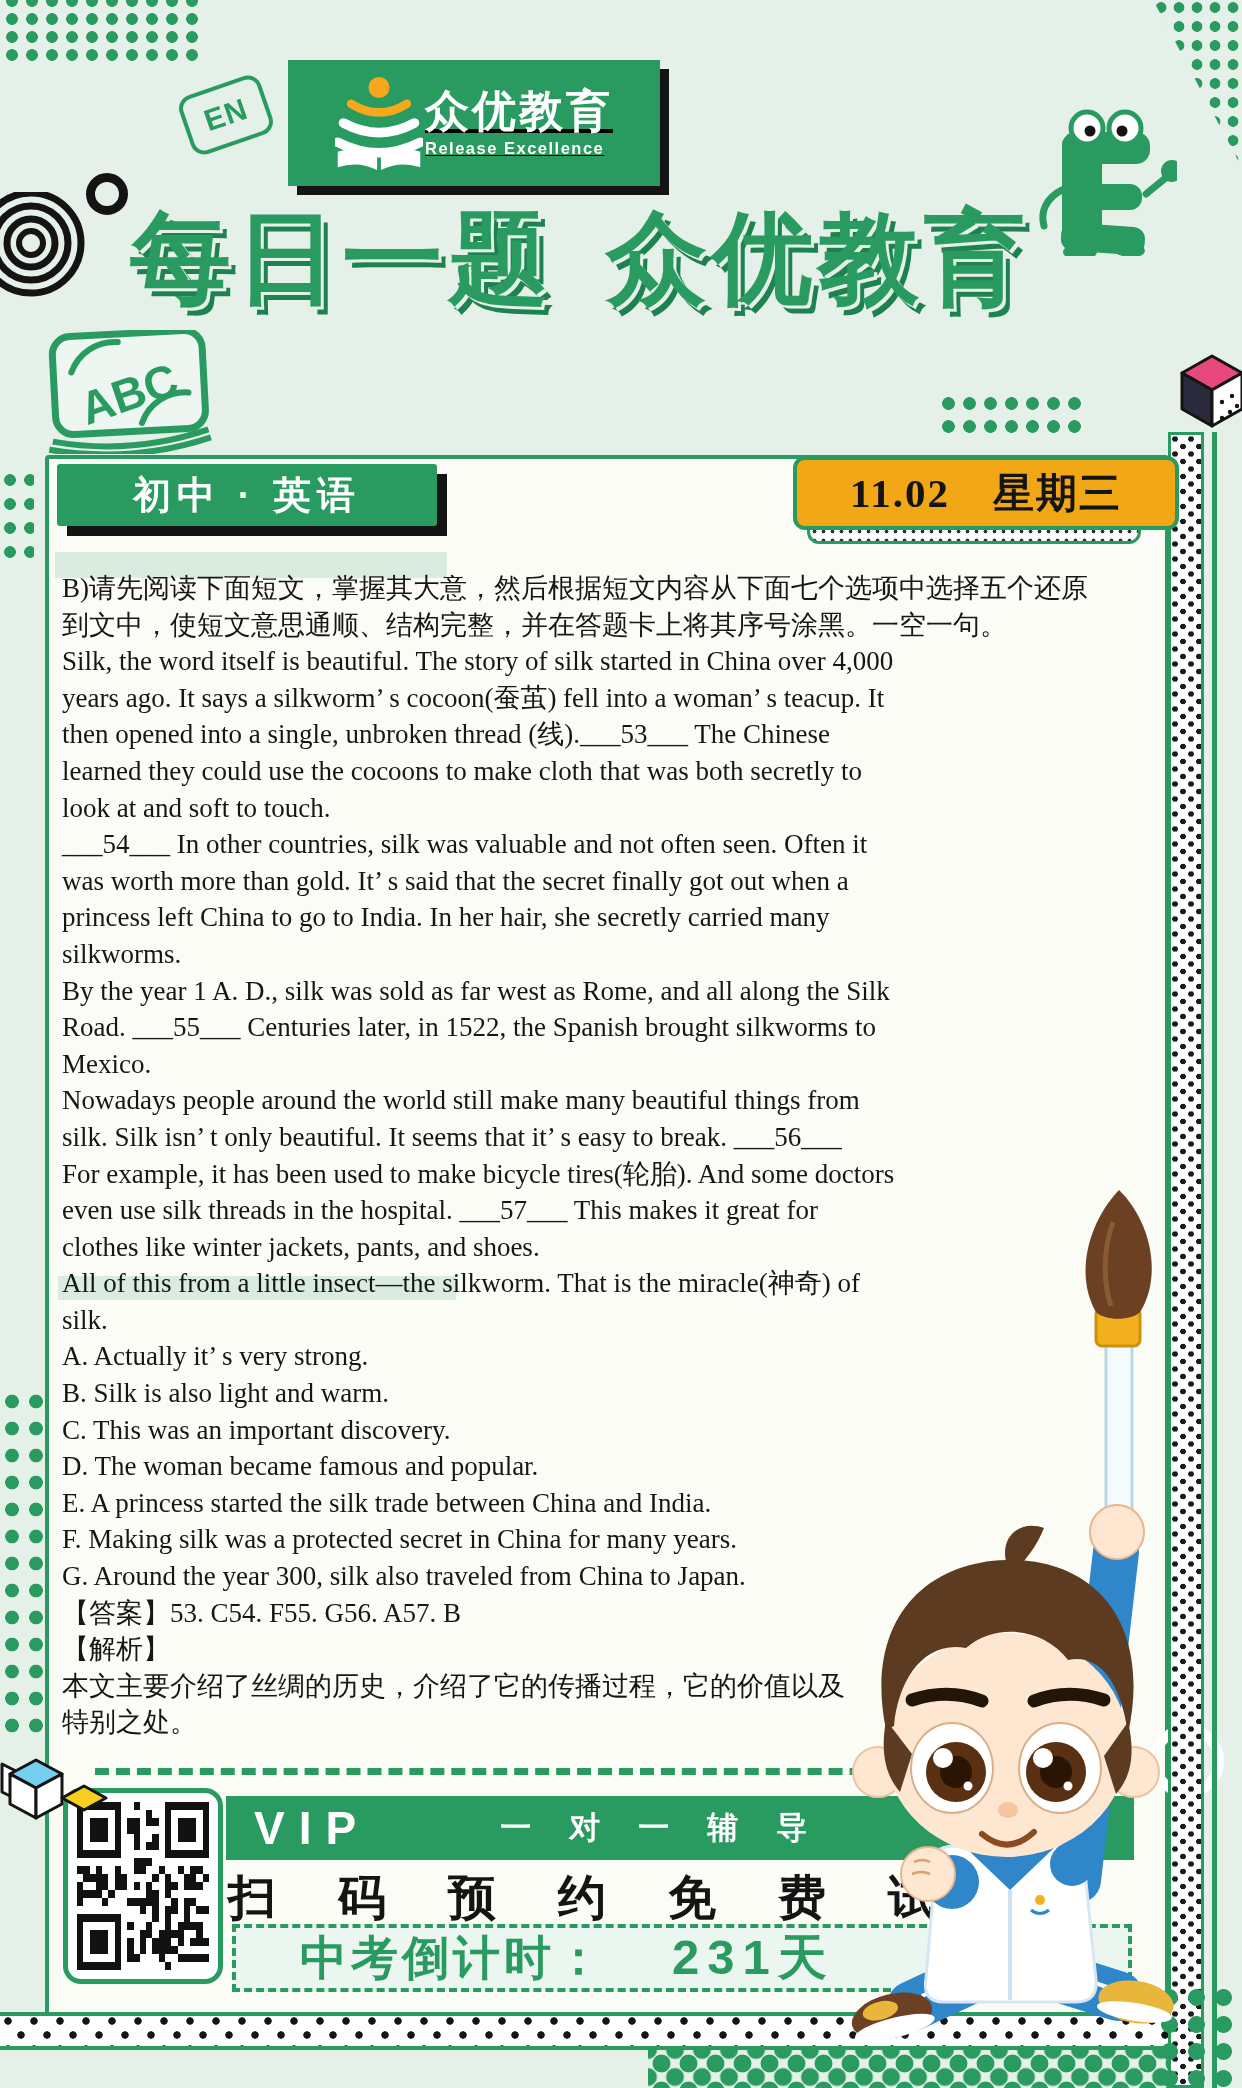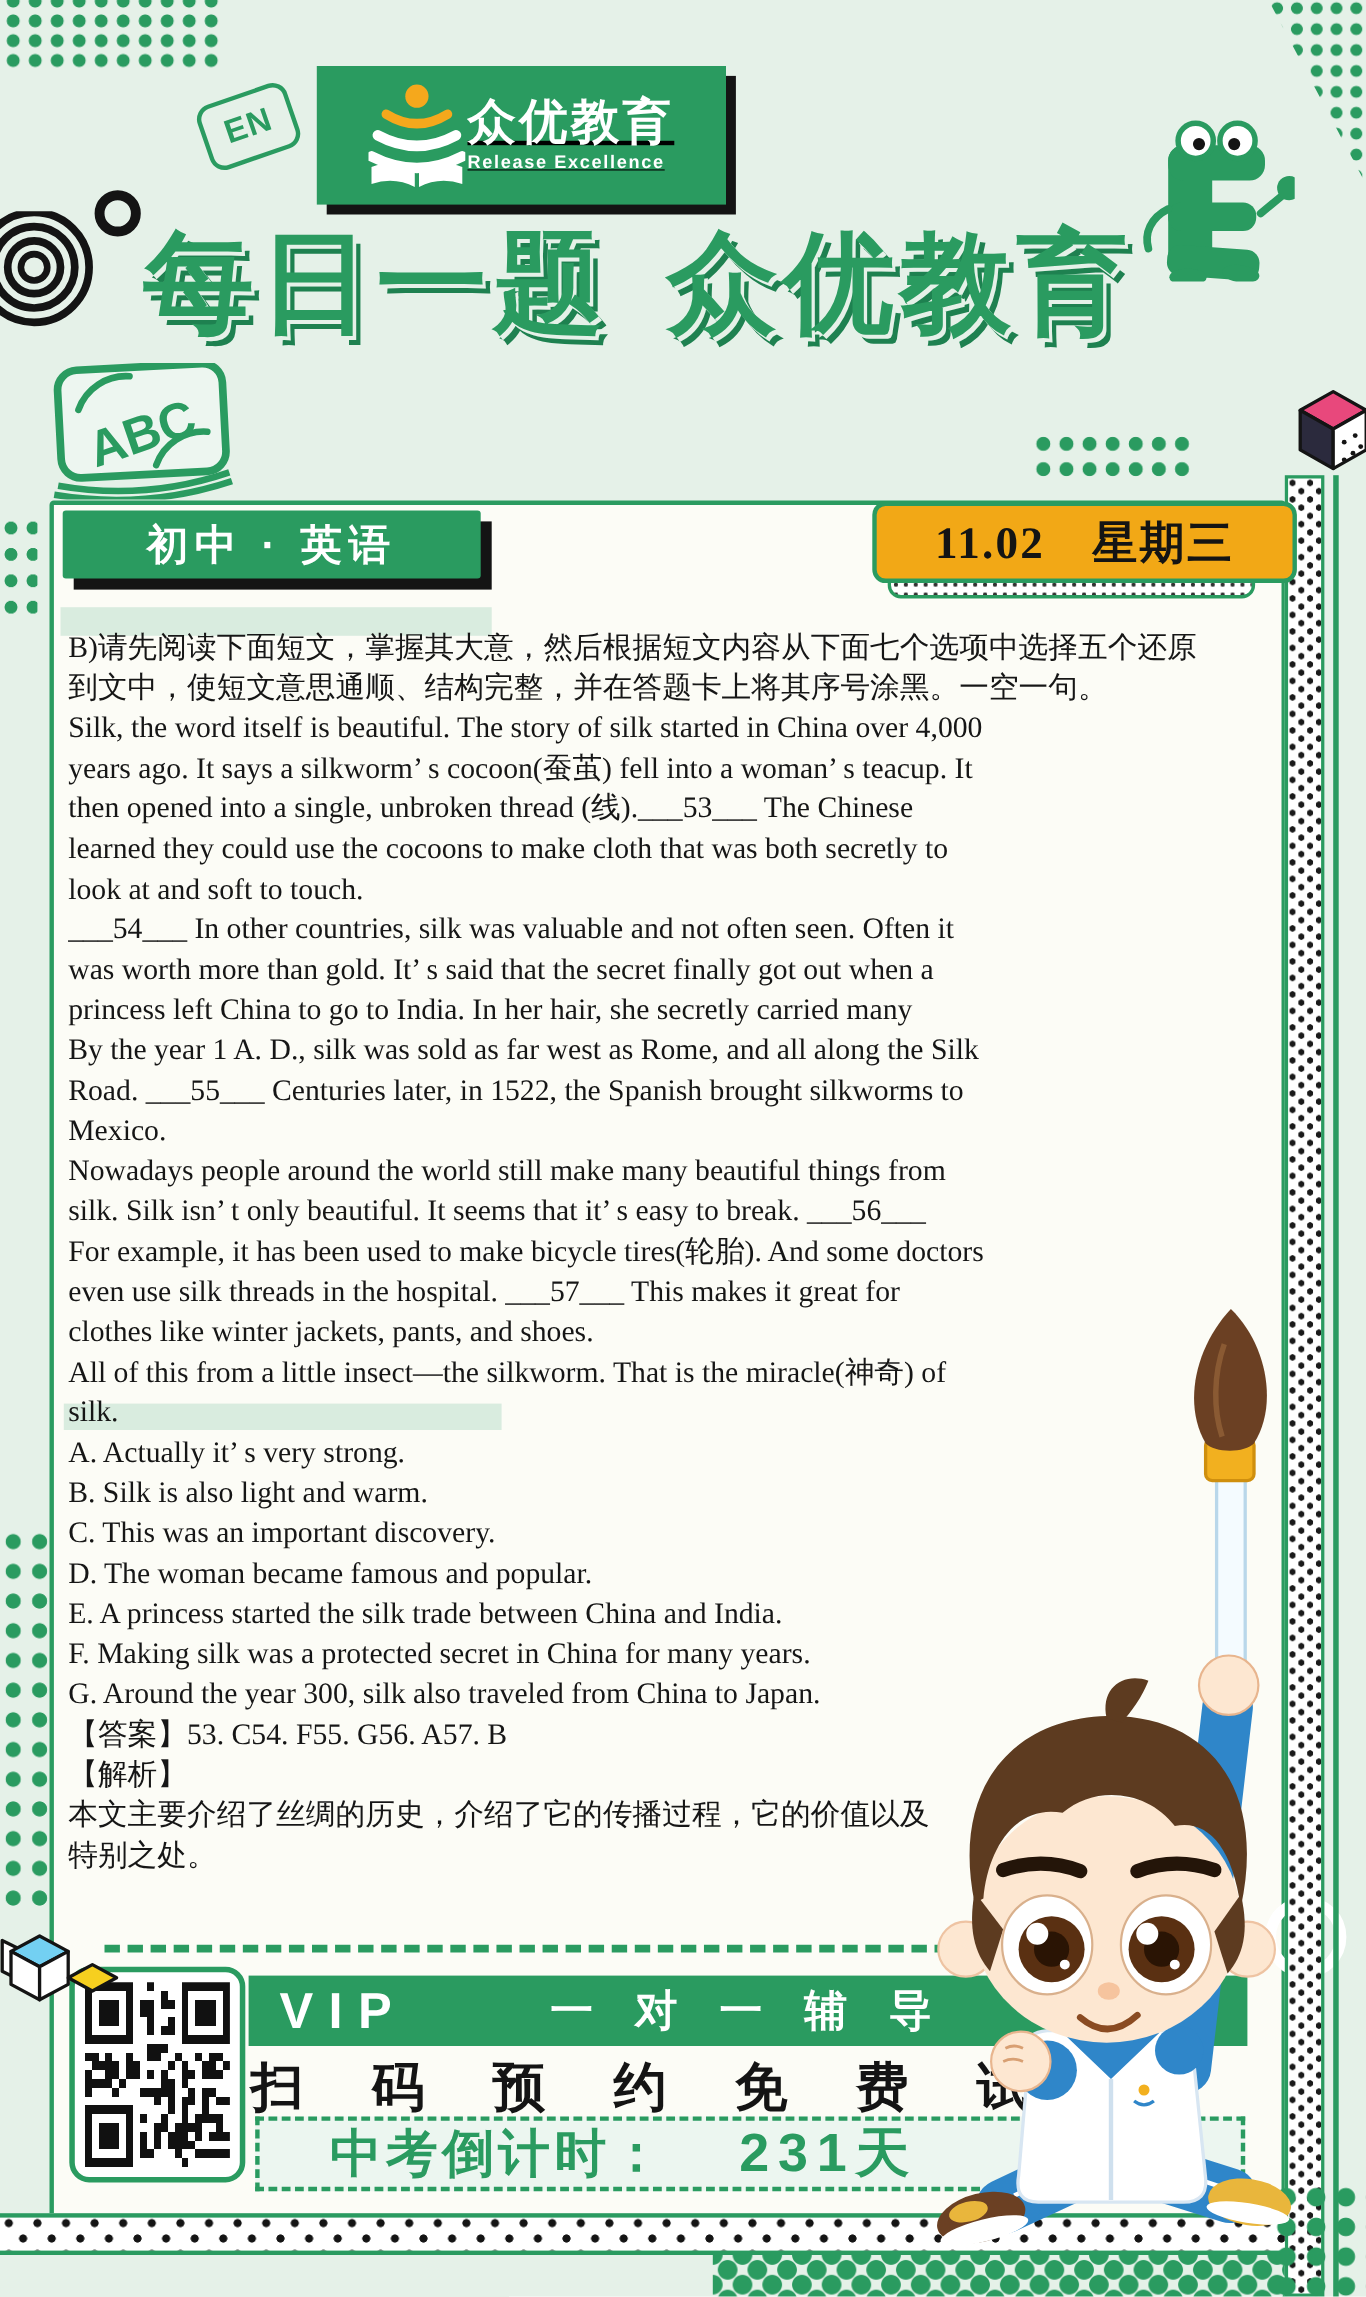--- a/index.html
+++ b/index.html
@@ -73,21 +73,21 @@
     color:#161616; font-family:"Liberation Serif","DejaVu Serif",serif; }
 
   
   .dash-sep { left:95px; top:1768px; width:1062px; height:0; border-top:7px dashed #2a9b60; z-index:5; }
   .qr-box { left:63px; top:1788px; width:160px; height:196px; background:#fff;
     border:5px solid #2a9b60; border-radius:18px; z-index:6; display:flex;
     align-items:center; justify-content:center; }
   .vip-bar { left:226px; top:1796px; width:908px; height:64px; background:#2a9b60; z-index:5;
     display:flex; align-items:center; }
   .vip-label { color:#fff; font-weight:900; font-size:46px; letter-spacing:14px; margin-left:28px; }
-  .vip-service { color:#fff; font-weight:900; font-size:39px; letter-spacing:38px; margin-left:130px; white-space:nowrap; }
+  .vip-service { color:#fff; font-weight:900; font-size:31px; letter-spacing:38px; margin-left:130px; white-space:nowrap; }
   .scan-text { left:228px; top:1866px; width:940px; font-weight:900; font-size:48px;
     letter-spacing:62px; color:#141414; white-space:nowrap; z-index:5; }
   .countdown { left:232px; top:1924px; width:900px; height:68px; border:4px dashed #2a9b60;
     background:#ecf6f0; display:flex; align-items:center; padding-left:64px; z-index:5; }
   .cd-label { color:#2a9b60; font-weight:900; font-size:47px; letter-spacing:4px; white-space:nowrap; }
   .cd-value { color:#2a9b60; font-weight:900; font-size:49px; letter-spacing:8px; margin-left:66px; white-space:nowrap; }
 
   
   .band { left:0; top:2012px; width:1168px; height:38px; background-color:#fff; z-index:10;
     border-top:4px solid #2a9b60; border-bottom:4px solid #2a9b60;
@@ -196,20 +196,21 @@
       <div class="pline">B)请先阅读下面短文，掌握其大意，然后根据短文内容从下面七个选项中选择五个还原</div>
       <div class="pline">到文中，使短文意思通顺、结构完整，并在答题卡上将其序号涂黑。一空一句。</div>
       <div class="pline">Silk, the word itself is beautiful. The story of silk started in China over 4,000</div>
       <div class="pline">years ago. It says a silkworm’ s cocoon(蚕茧) fell into a woman’ s teacup. It</div>
       <div class="pline">then opened into a single, unbroken thread (线).___53___ The Chinese</div>
       <div class="pline">learned they could use the cocoons to make cloth that was both secretly to</div>
       <div class="pline">look at and soft to touch.</div>
       <div class="pline">___54___ In other countries, silk was valuable and not often seen. Often it</div>
       <div class="pline">was worth more than gold. It’ s said that the secret finally got out when a</div>
       <div class="pline">princess left China to go to India. In her hair, she secretly carried many</div>
+      <div class="pline">silkworms.</div>
       <div class="pline">By the year 1 A. D., silk was sold as far west as Rome, and all along the Silk</div>
       <div class="pline">Road. ___55___ Centuries later, in 1522, the Spanish brought silkworms to</div>
       <div class="pline">Mexico.</div>
       <div class="pline">Nowadays people around the world still make many beautiful things from</div>
       <div class="pline">silk. Silk isn’ t only beautiful. It seems that it’ s easy to break. ___56___</div>
       <div class="pline">For example, it has been used to make bicycle tires(轮胎). And some doctors</div>
       <div class="pline">even use silk threads in the hospital. ___57___ This makes it great for</div>
       <div class="pline">clothes like winter jackets, pants, and shoes.</div>
       <div class="pline">All of this from a little insect—the silkworm. That is the miracle(神奇) of</div>
       <div class="pline">silk.</div>

